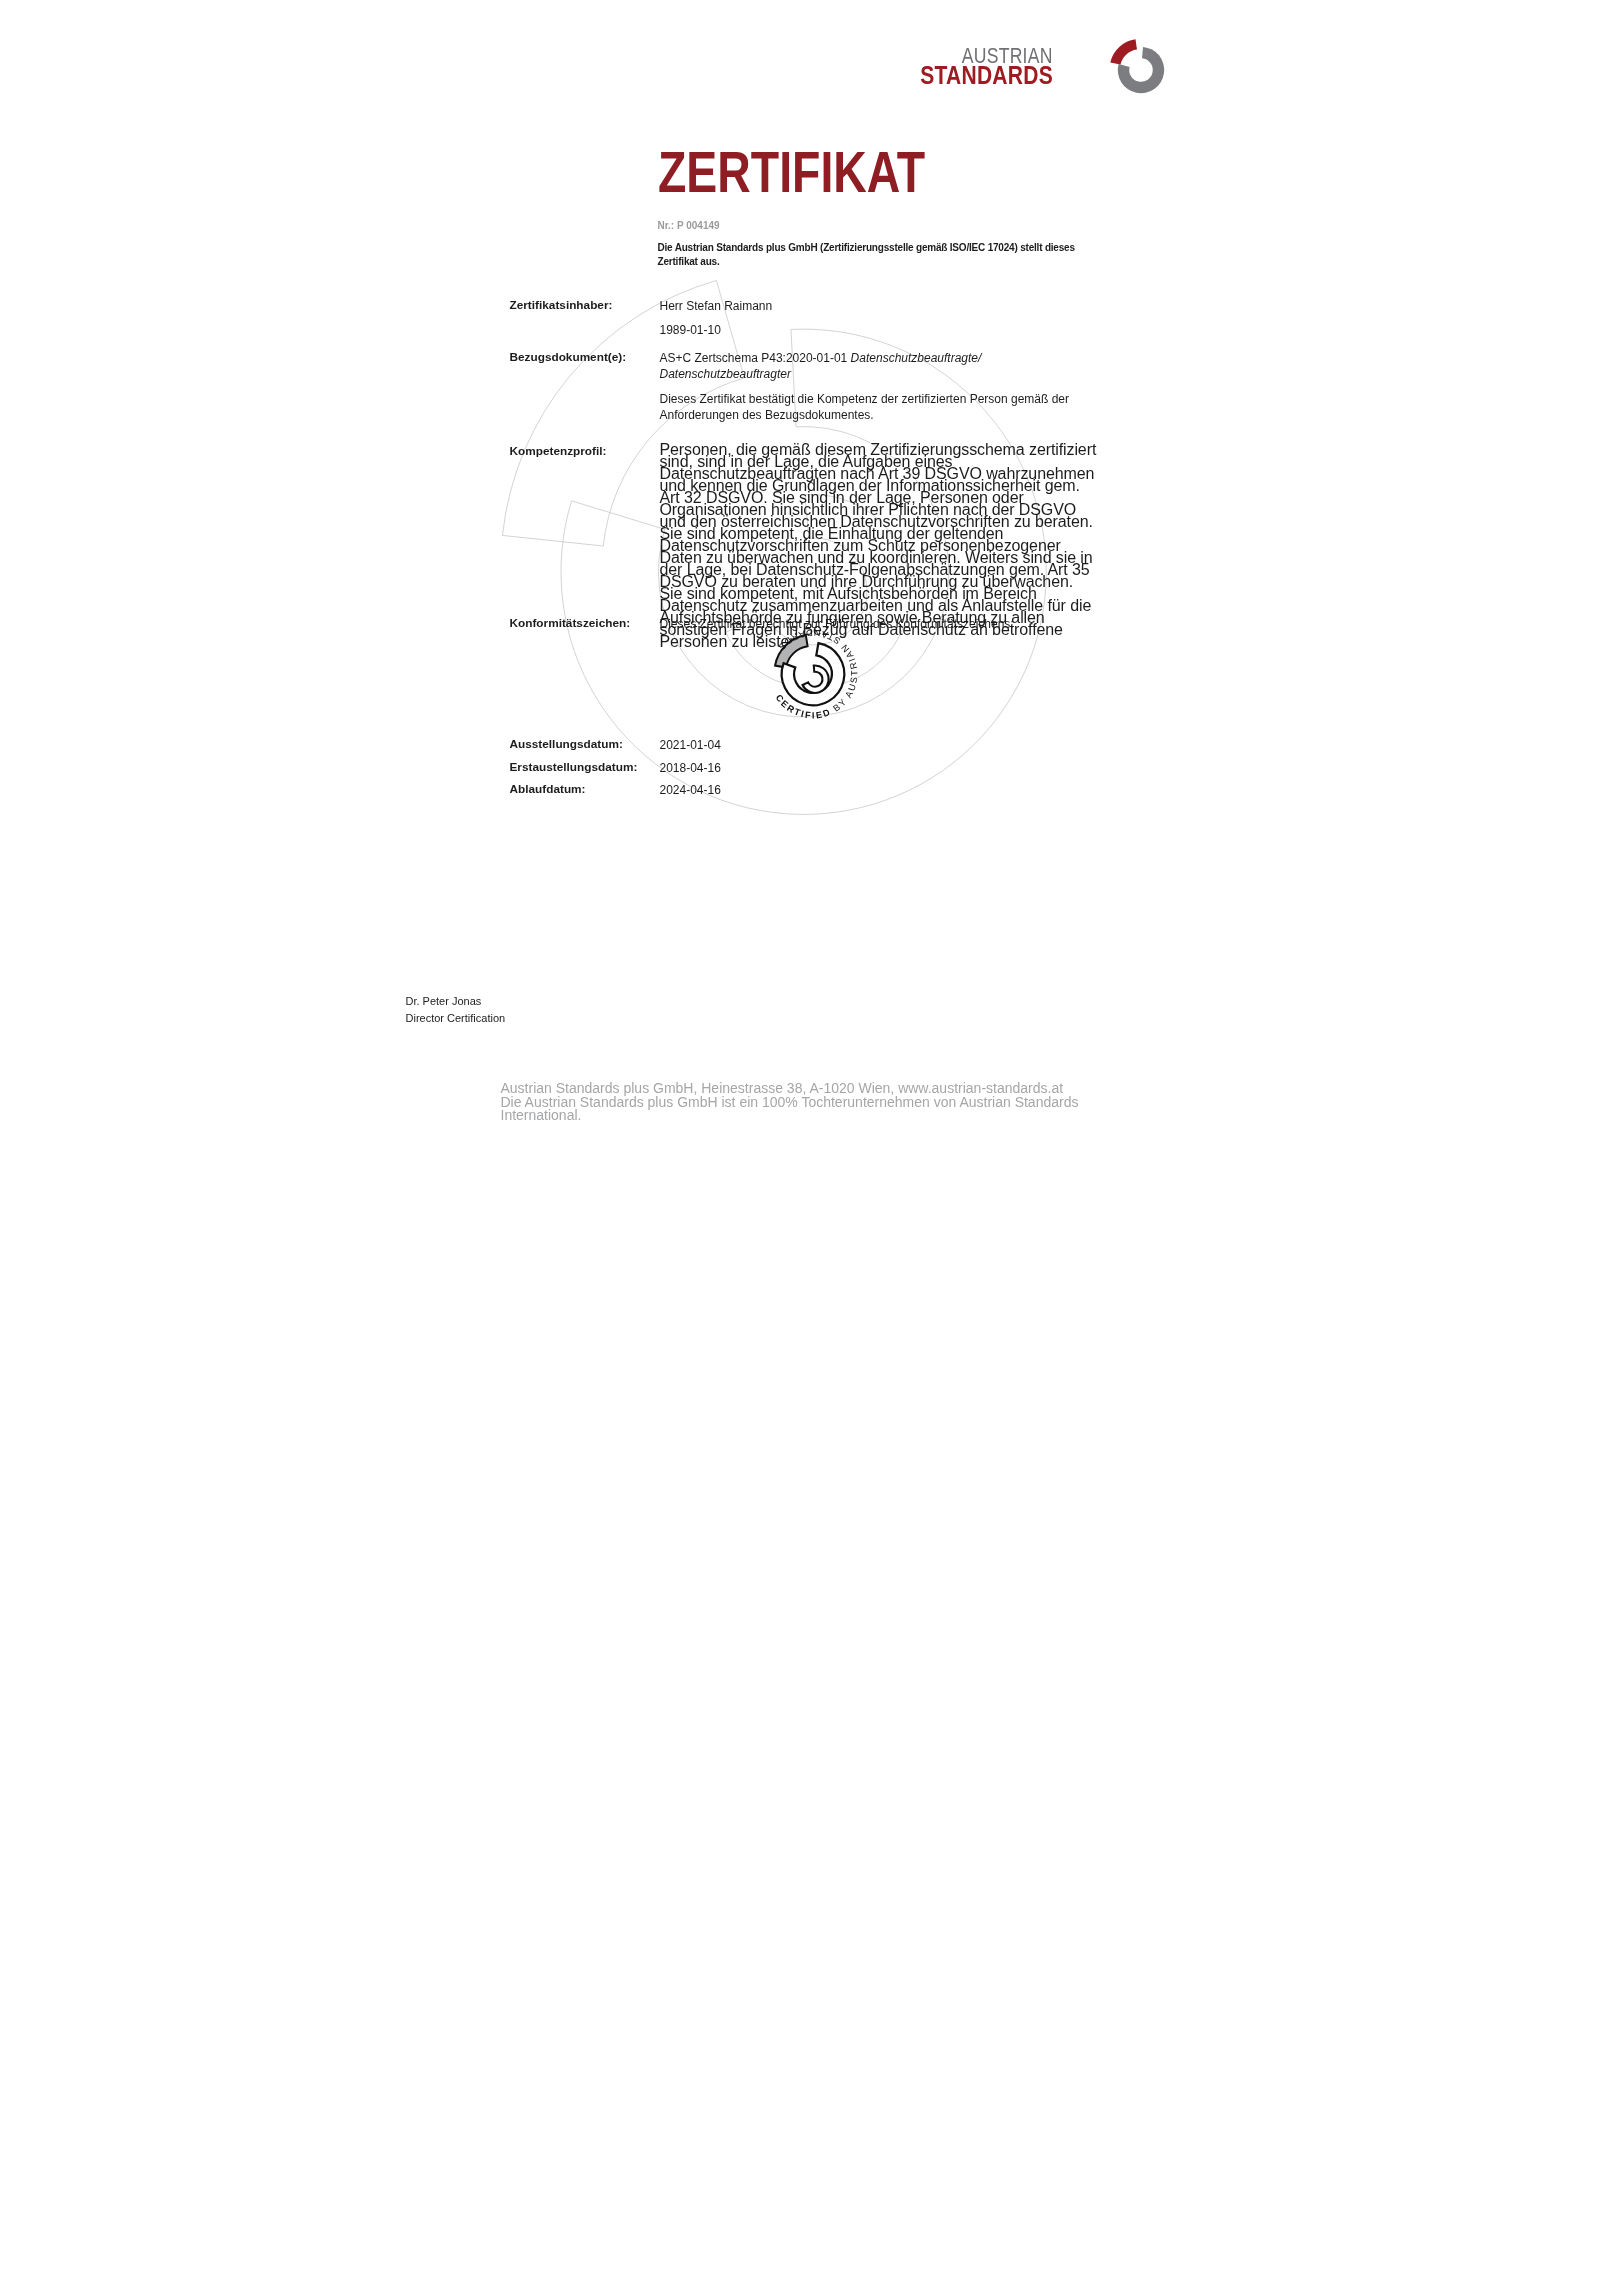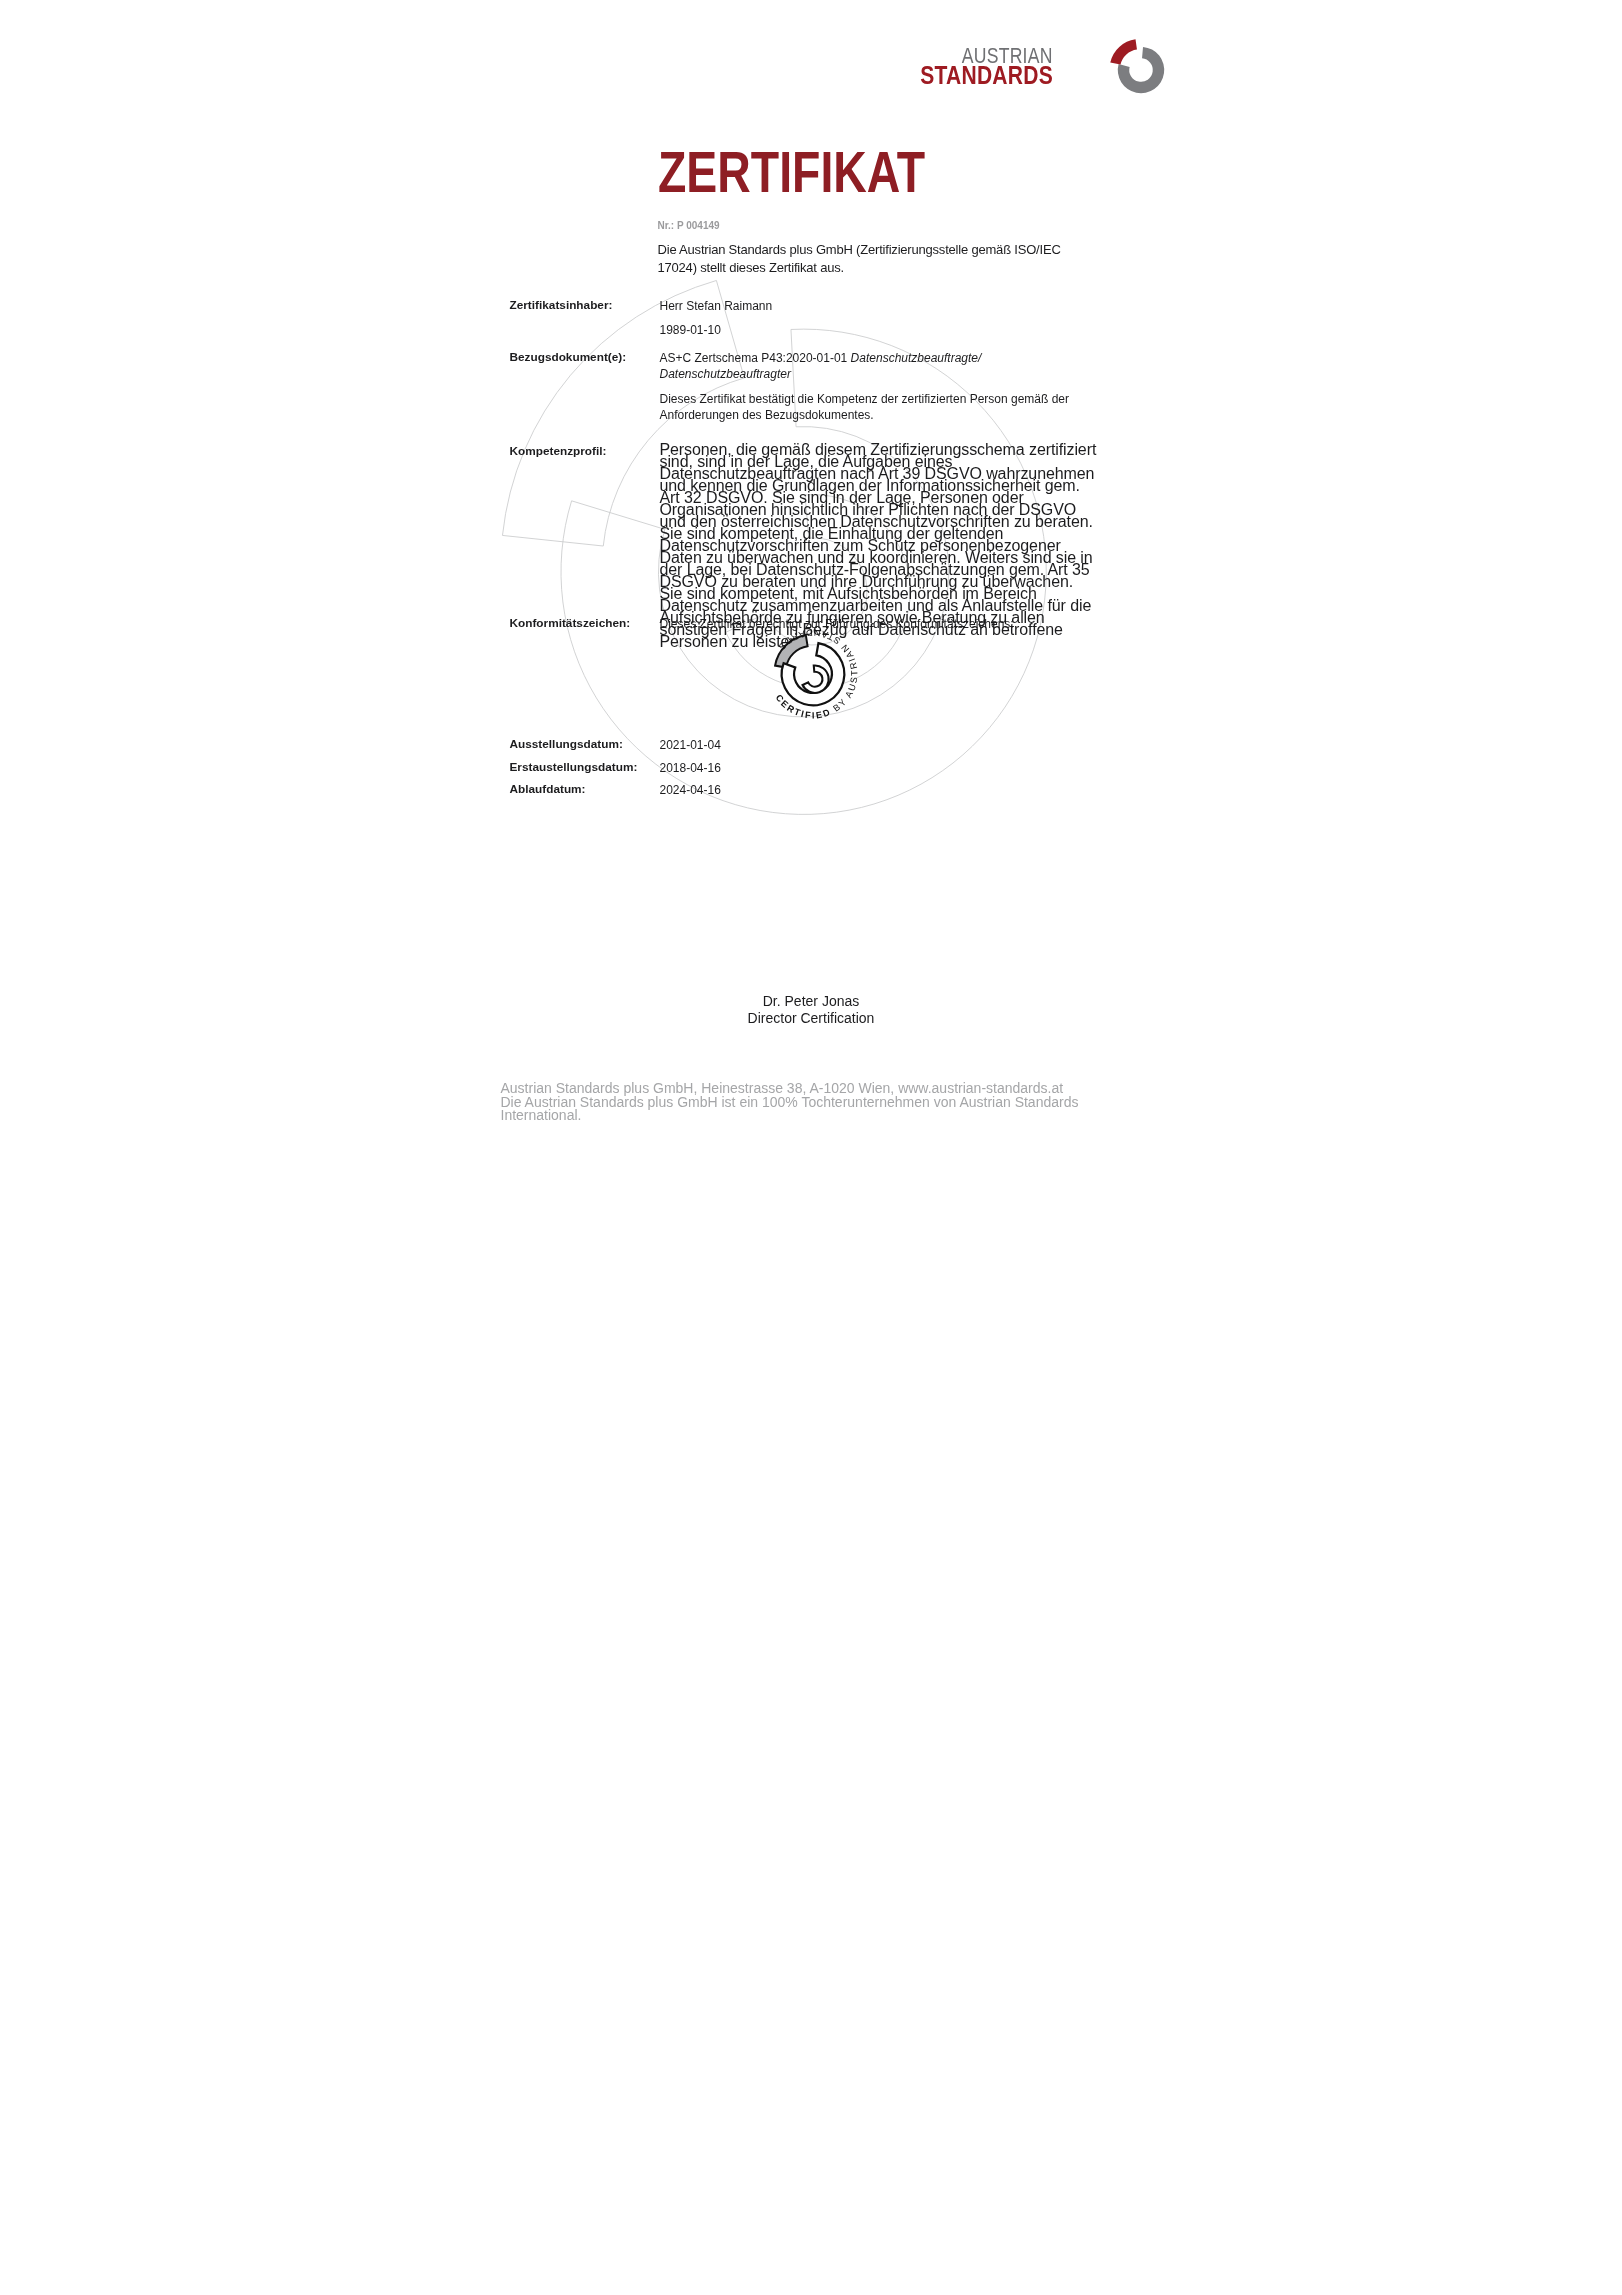--- a/index.html
+++ b/index.html
@@ -35,41 +35,41 @@
     font-size:58px;font-weight:700;color:#8e1e24;
     transform:scaleX(0.80);transform-origin:0 0;
     letter-spacing:0;line-height:1;white-space:nowrap;
   }
   .certno{
     position:absolute;left:252px;top:216px;
     font-size:10px;font-weight:700;color:#9b9b9d;
   }
   .intro{
     position:absolute;left:252px;top:237px;width:445px;
-    font-size:13px;font-weight:400;letter-spacing:-0.2px;line-height:1.35;
+    font-size:10px;font-weight:700;letter-spacing:-0.2px;line-height:1.35;
   }
   
   .flabel{
     position:absolute;left:104px;width:154px;
     font-size:11.8px;font-weight:700;
   }
   .fvalue{
     position:absolute;left:254px;width:438px;
     font-size:12px;line-height:1.35;
   }
   .fvalue i{font-style:italic;}
   .competence{
     font-size:16px;letter-spacing:-0.1px;line-height:12px;
   }
   .seal{position:absolute;left:345px;top:608px;}
   .seal-text{font-size:14px;letter-spacing:2.8px;fill:#111;}
   .seal-text .b{font-weight:700;}
   .signature{
     position:absolute;left:0;top:989px;width:811px;
-    text-align:center;font-size:14px;line-height:17px;
+    font-size:11px;line-height:17px;
   }
   .footer{
     position:absolute;left:95px;top:1078px;width:589px;
     font-size:14px;line-height:13.7px;color:#a5a6a8;
   }
 </style>
 </head>
 <body>
 
 <div class="page">

